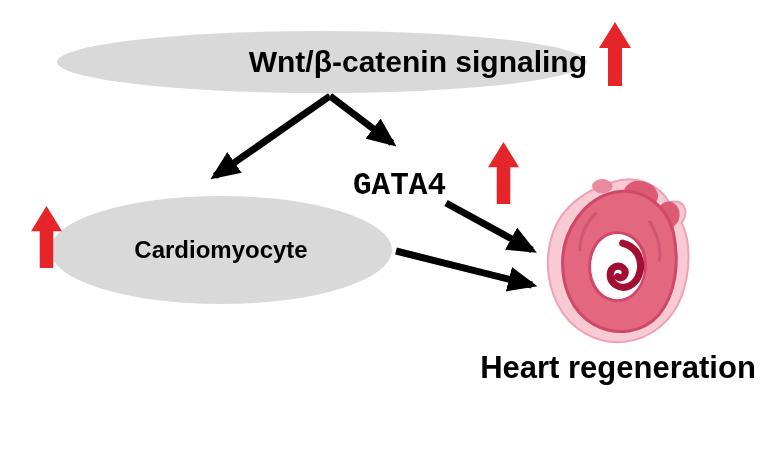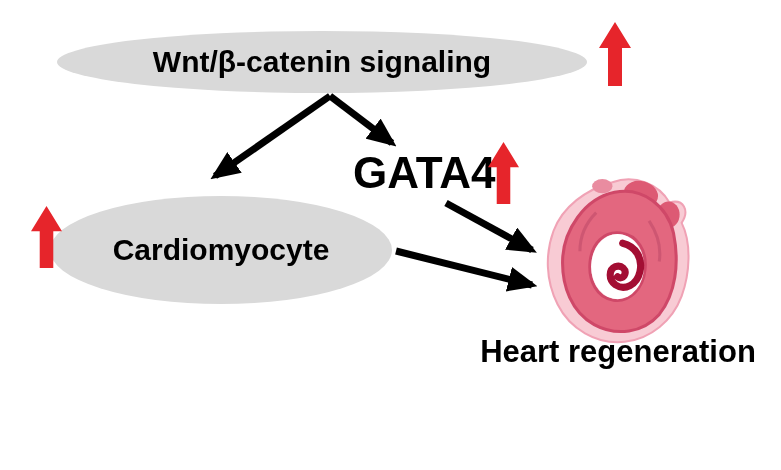--- a/index.html
+++ b/index.html
@@ -5,27 +5,27 @@
   html,body{margin:0;padding:0;background:#fff;}
   #canvas{
     position:relative;width:781px;height:470px;background:#ffffff;
     font-family:"Liberation Sans",sans-serif;overflow:hidden;
   }
   .node-ellipse{
     position:absolute;background:#d9d9d9;border-radius:50%;
     display:flex;flex-direction:column;align-items:center;justify-content:center;
     color:#000;font-weight:700;text-align:center;
   }
-  #wnt-node{left:57px;top:31px;width:530px;height:62px;font-size:30px;}
-  #cm-node{left:50px;top:196px;width:342px;height:108px;font-size:30px;line-height:1.35;}
+  #wnt-node{left:57px;top:31px;width:530px;height:62px;font-size:30px;align-items:flex-end;}
+  #cm-node{left:50px;top:196px;width:342px;height:108px;font-size:24px;line-height:1.35;}
   .plain-label{
     position:absolute;color:#000;font-weight:700;white-space:nowrap;
   }
-  #gata4-label{left:353px;top:148px;font-size:44px;}
-  #outcome-label{left:455px;top:334px;width:326px;font-size:31px;text-align:center;}
+  #gata4-label{left:353px;top:168px;font-size:31px;font-family:Liberation Mono, monospace;}
+  #outcome-label{left:455px;top:350px;width:326px;font-size:31px;text-align:center;}
   .up-arrow{position:absolute;z-index:5;}
   #wnt-up-arrow{left:599px;top:22px;width:32px;height:64px;}
   #gata4-up-arrow{left:488px;top:142px;width:31px;height:62px;}
   #cm-up-arrow{left:31px;top:204px;width:31px;height:66px;}
   #connectors{position:absolute;left:0;top:0;width:781px;height:470px;pointer-events:none;z-index:4;}
   #heart-image{position:absolute;left:535px;top:172px;width:158px;height:178px;z-index:2;}
 </style>
 </head>
 <body>
 

